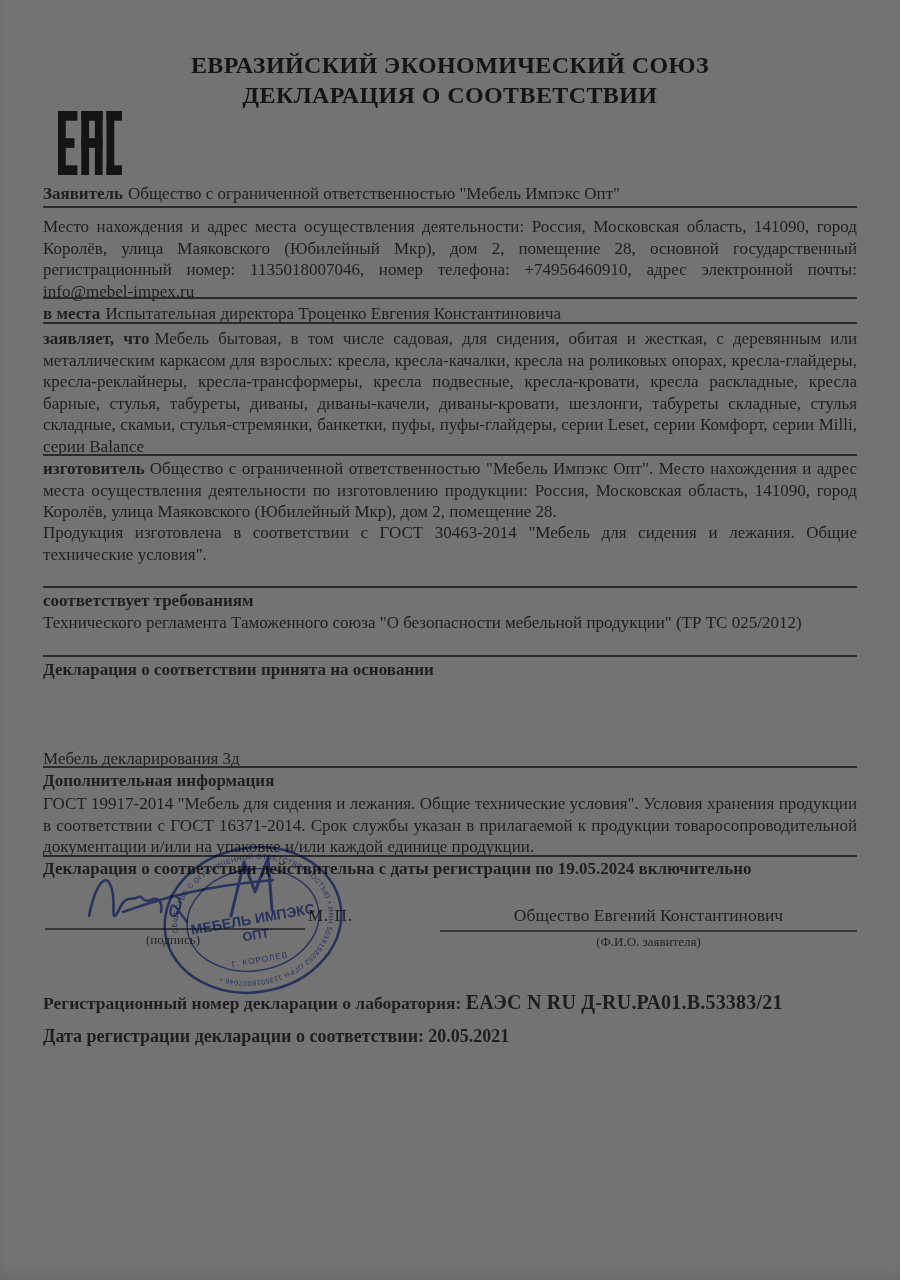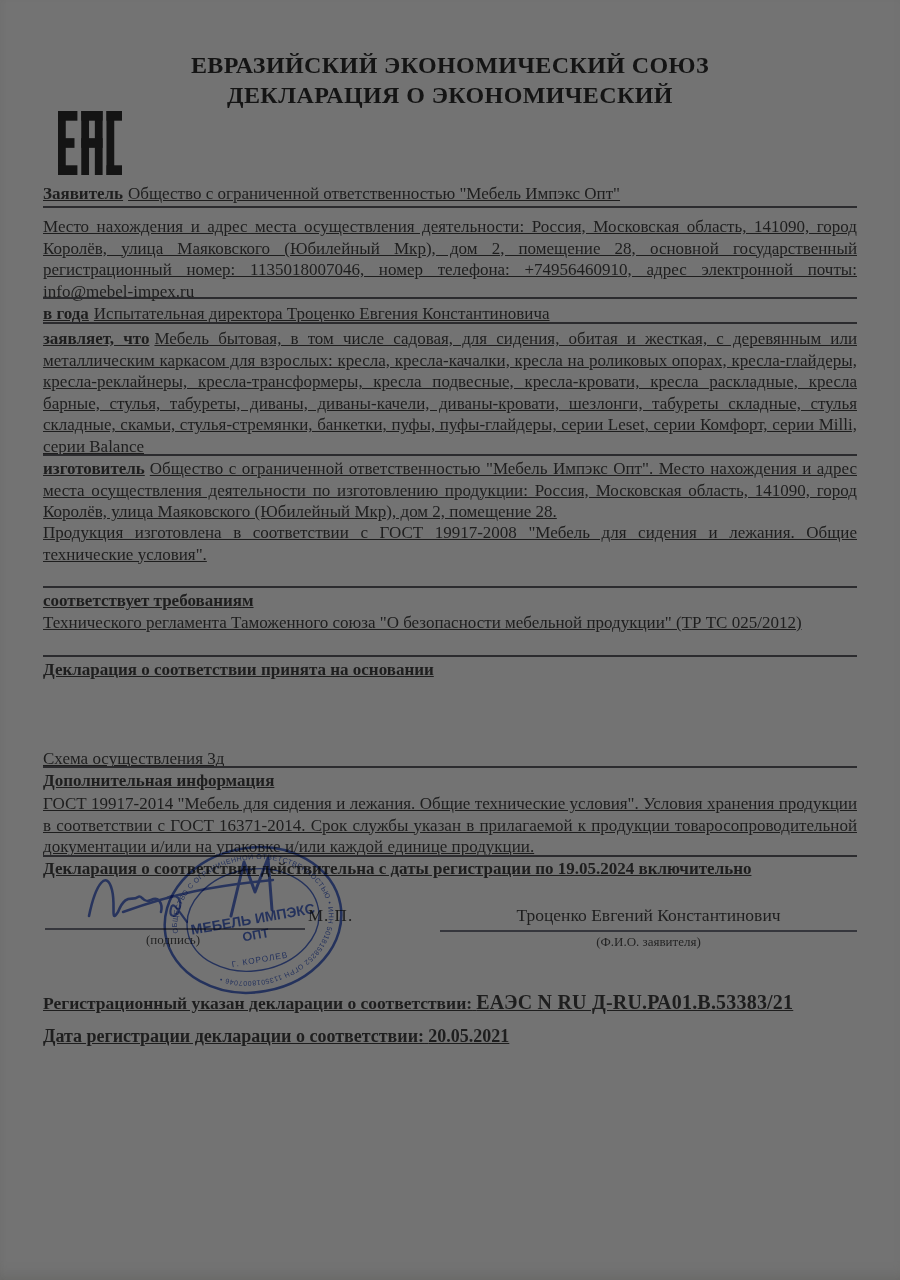--- a/index.html
+++ b/index.html
@@ -4,21 +4,21 @@
 <style>
   * { margin:0; padding:0; box-sizing:border-box; }
   html,body { width:900px; height:1280px; }
   body { background:#e9e9e7; font-family:"Liberation Serif", serif; }
   .page { position:relative; width:900px; height:1280px; background:#737373; overflow:hidden;
           box-shadow: inset 0 -12px 14px -9px rgba(90,90,86,0.45), inset 2px 0 6px -4px rgba(90,90,86,0.18); }
   .content { position:absolute; left:43px; top:0; width:814px; height:100%; }
   .title { position:absolute; left:0; width:814px; text-align:center; font-weight:bold;
            font-size:24px; line-height:30px; letter-spacing:0.4px; color:#141414; }
   .block { position:absolute; left:0; width:814px; font-size:17px; line-height:21.6px;
-           color:#1e1e1e; text-align:justify;text-decoration:underline; }
+           color:#1e1e1e; text-align:justify; }
   .noj { text-align:left; }
   .bold { font-weight:bold; }
   .plabel { font-weight:bold; padding-right:5px; }
   .rule { position:absolute; left:0; width:814px; height:2px; background:#2b2b2e; }
   .eac { position:absolute; left:15px; top:110px; }
   .sig-rule { position:absolute; height:2px; background:#35363c; }
   .small-cap { position:absolute; font-size:13px; color:#242424; text-align:center; }
   .mp { position:absolute; font-size:17px; color:#1e1e1e; letter-spacing:1px; }
   .fio-name { position:absolute; font-size:17.5px; color:#1e1e1e; text-align:center; }
   .regval { font-size:20px; font-weight:bold; letter-spacing:0.2px; }
@@ -27,21 +27,21 @@
   .signature-svg { position:absolute; left:40px; top:852px; mix-blend-mode:multiply; opacity:0.88; }
 </style>
 </head>
 <body>
 
 <div class="page">
   <div class="content">
 
     <div class="title" style="top:50px">
       <div>ЕВРАЗИЙСКИЙ ЭКОНОМИЧЕСКИЙ СОЮЗ</div>
-      <div>ДЕКЛАРАЦИЯ О ЭКОНОМИЧЕСКИЙ</div>
+      <div>ДЕКЛАРАЦИЯ О СООТВЕТСТВИИ</div>
     </div>
 
     <svg class="eac" width="64" height="66" viewBox="0 0 66 66">
       <g fill="#141414">
         <rect x="0" y="0" width="8" height="66"></rect>
           <rect x="0" y="0" width="20" height="10"></rect>
         <rect x="0" y="28" width="17" height="10"></rect>
           <rect x="0" y="56" width="20" height="10"></rect>
         <rect x="24" y="0" width="8" height="66"></rect>
           <rect x="38" y="0" width="8" height="66"></rect>
@@ -52,52 +52,52 @@
         <rect x="50" y="56" width="16" height="10"></rect>
       </g>
     </svg>
 
     <div class="block noj" style="top:183px"><b class="plabel">Заявитель</b><span>Общество с ограниченной ответственностью "Мебель Импэкс Опт"</span></div>
     <div class="rule" style="top:206px"></div>
 
     <div class="block" style="top:216px">Место нахождения и адрес места осуществления деятельности: Россия, Московская область, 141090, город Королёв, улица Маяковского (Юбилейный Мкр), дом 2, помещение 28, основной государственный регистрационный номер: 1135018007046, номер телефона: +74956460910, адрес электронной почты: info@mebel-impex.ru</div>
     <div class="rule" style="top:297px"></div>
 
-    <div class="block noj" style="top:303px"><b class="plabel">в года</b><span>Испытательная директора Троценко Евгения Константиновича</span></div>
+    <div class="block noj" style="top:303px"><b class="plabel">в места</b><span>Испытательная директора Троценко Евгения Константиновича</span></div>
     <div class="rule" style="top:322px"></div>
 
     <div class="block" style="top:328px"><b class="plabel">заявляет, что</b><span>Мебель бытовая, в том числе садовая, для сидения, обитая и жесткая, с деревянным или металлическим каркасом для взрослых: кресла, кресла-качалки, кресла на роликовых опорах, кресла-глайдеры, кресла-реклайнеры, кресла-трансформеры, кресла подвесные, кресла-кровати, кресла раскладные, кресла барные, стулья, табуреты, диваны, диваны-качели, диваны-кровати, шезлонги, табуреты складные, стулья складные, скамьи, стулья-стремянки, банкетки, пуфы, пуфы-глайдеры, серии Leset, серии Комфорт, серии Milli, серии Balance</span></div>
     <div class="rule" style="top:454px"></div>
 
     <div class="block" style="top:458px"><b class="plabel">изготовитель</b><span>Общество с ограниченной ответственностью "Мебель Импэкс Опт". Место нахождения и адрес места осуществления деятельности по изготовлению продукции: Россия, Московская область, 141090, город Королёв, улица Маяковского (Юбилейный Мкр), дом 2, помещение 28.</span></div>
-    <div class="block" style="top:522px">Продукция изготовлена в соответствии с ГОСТ 19917-2008 "Мебель для сидения и лежания. Общие технические условия".</div>
+    <div class="block" style="top:522px">Продукция изготовлена в соответствии с ГОСТ 30463-2014 "Мебель для сидения и лежания. Общие технические условия".</div>
     <div class="rule" style="top:586px"></div>
 
     <div class="block noj bold" style="top:590px">соответствует требованиям</div>
     <div class="block noj" style="top:612px">Технического регламента Таможенного союза "О безопасности мебельной продукции" (ТР ТС 025/2012)</div>
     <div class="rule" style="top:655px"></div>
 
     <div class="block noj bold" style="top:659px">Декларация о соответствии принята на основании</div>
-    <div class="block noj" style="top:748px">Схема осуществления 3д</div>
+    <div class="block noj" style="top:748px">Мебель декларирования 3д</div>
     <div class="rule" style="top:766px"></div>
 
     <div class="block noj bold" style="top:770px">Дополнительная информация</div>
     <div class="block" style="top:793px">ГОСТ 19917-2014 "Мебель для сидения и лежания. Общие технические условия". Условия хранения продукции в соответствии с ГОСТ 16371-2014. Срок службы указан в прилагаемой к продукции товаросопроводительной документации и/или на упаковке и/или каждой единице продукции.</div>
     <div class="rule" style="top:855px"></div>
 
     <div class="block noj bold" style="top:858px">Декларация о соответствии действительна с даты регистрации по 19.05.2024 включительно</div>
 
     <div class="sig-rule" style="left:2px; top:928px; width:260px"></div>
     <div class="small-cap" style="left:60px; top:932px; width:140px">(подпись)</div>
     <div class="mp" style="left:265px; top:906px">М. П.</div>
-    <div class="fio-name" style="left:397px; top:905px; width:417px">Троценко Евгений Константинович</div>
+    <div class="fio-name" style="left:397px; top:905px; width:417px">Общество Евгений Константинович</div>
     <div class="sig-rule" style="left:397px; top:930px; width:417px"></div>
     <div class="small-cap" style="left:397px; top:934px; width:417px">(Ф.И.О. заявителя)</div>
 
-    <div class="block noj" style="top:992px"><b style="font-size:17.5px">Регистрационный указан декларации о соответствии:</b> <span class="regval">ЕАЭС N RU Д-RU.РА01.В.53383/21</span></div>
+    <div class="block noj" style="top:992px"><b style="font-size:17.5px">Регистрационный номер декларации о лаборатория:</b> <span class="regval">ЕАЭС N RU Д-RU.РА01.В.53383/21</span></div>
     <div class="block noj" style="top:1026px"><b style="font-size:18px">Дата регистрации декларации о соответствии:</b> <span class="dateval">20.05.2021</span></div>
 
     <svg class="stamp" width="196" height="160" viewBox="0 0 200 164">
       <g transform="rotate(-10 100 82)">
         <ellipse cx="100" cy="82" rx="91" ry="74" fill="none" stroke="#3d5ec6" stroke-width="2.6"></ellipse>
         <ellipse cx="100" cy="82" rx="68" ry="52" fill="none" stroke="#3d5ec6" stroke-width="1.4"></ellipse>
         <path id="ringPath" d="M 22,82 a 78,62 0 1,1 156,0 a 78,62 0 1,1 -156,0" fill="none" stroke="none"></path>
         <text font-size="7.2" fill="#3d5ec6" letter-spacing="0.5" font-family="Liberation Sans, sans-serif">
           <textPath href="#ringPath">ОБЩЕСТВО С ОГРАНИЧЕННОЙ ОТВЕТСТВЕННОСТЬЮ • ИНН 5018158252 ОГРН 1135018007046 •</textPath>
         </text>

